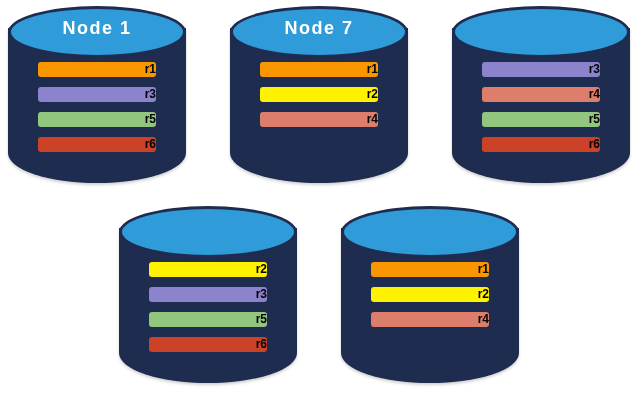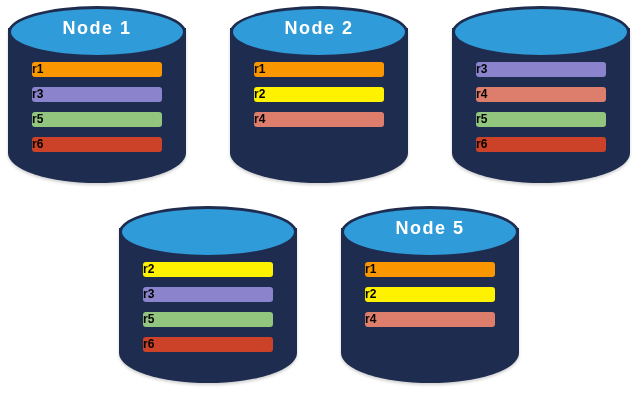--- a/index.html
+++ b/index.html
@@ -82,29 +82,29 @@
     left: 0;
     top: 56px;
     width: 178px;
     z-index: 3;
     display: flex;
     flex-direction: column;
     align-items: center;
   }
 
   .replica {
-    width: 130px;
+    width: 118px;
     height: 15px;
     margin-bottom: 10px;
     border-radius: 3px;
     color: #000000;
     font-size: 12px;
     font-weight: bold;
     line-height: 15px;
-    text-align: left;
+    text-align: right;
     box-sizing: border-box;
   }
 </style>
 </head>
 <body style="background: rgb(255, 255, 255);">
 
 <div id="diagram">
 
   <div class="node-row row-top">
 
@@ -116,21 +116,21 @@
         <div class="replica" style="background: rgb(250, 150, 0); color: rgb(0, 0, 0);">r1</div>
         <div class="replica" style="background: rgb(139, 132, 204); color: rgb(0, 0, 0);">r3</div>
         <div class="replica" style="background: rgb(146, 197, 126); color: rgb(0, 0, 0);">r5</div>
         <div class="replica" style="background: rgb(204, 66, 40); color: rgb(0, 0, 0);">r6</div>
       </div>
     </div>
 
     <div class="node">
       <div class="cyl-body" style="background: rgb(30, 44, 80);"></div>
       <div class="cyl-top" style="background: rgb(48, 155, 217); border-color: rgb(30, 44, 80);"></div>
-      <div class="node-title" style="color: rgb(255, 255, 255);">Node  2</div>
+      <div class="node-title" style="color: rgb(255, 255, 255);">Node  7</div>
       <div class="replica-stack">
         <div class="replica" style="background: rgb(250, 150, 0); color: rgb(0, 0, 0);">r1</div>
         <div class="replica" style="background: rgb(255, 242, 0); color: rgb(0, 0, 0);">r2</div>
         <div class="replica" style="background: rgb(220, 126, 107); color: rgb(0, 0, 0);">r4</div>
       </div>
     </div>
 
     <div class="node">
       <div class="cyl-body" style="background: rgb(30, 44, 80);"></div>
       <div class="cyl-top" style="background: rgb(48, 155, 217); border-color: rgb(30, 44, 80);"></div>
@@ -153,21 +153,20 @@
         <div class="replica" style="background: rgb(255, 242, 0); color: rgb(0, 0, 0);">r2</div>
         <div class="replica" style="background: rgb(139, 132, 204); color: rgb(0, 0, 0);">r3</div>
         <div class="replica" style="background: rgb(146, 197, 126); color: rgb(0, 0, 0);">r5</div>
         <div class="replica" style="background: rgb(204, 66, 40); color: rgb(0, 0, 0);">r6</div>
       </div>
     </div>
 
     <div class="node">
       <div class="cyl-body" style="background: rgb(30, 44, 80);"></div>
       <div class="cyl-top" style="background: rgb(48, 155, 217); border-color: rgb(30, 44, 80);"></div>
-      <div class="node-title" style="color: rgb(255, 255, 255);">Node  5</div>
       <div class="replica-stack">
         <div class="replica" style="background: rgb(250, 150, 0); color: rgb(0, 0, 0);">r1</div>
         <div class="replica" style="background: rgb(255, 242, 0); color: rgb(0, 0, 0);">r2</div>
         <div class="replica" style="background: rgb(220, 126, 107); color: rgb(0, 0, 0);">r4</div>
       </div>
     </div>
 
   </div>
 
 </div>

